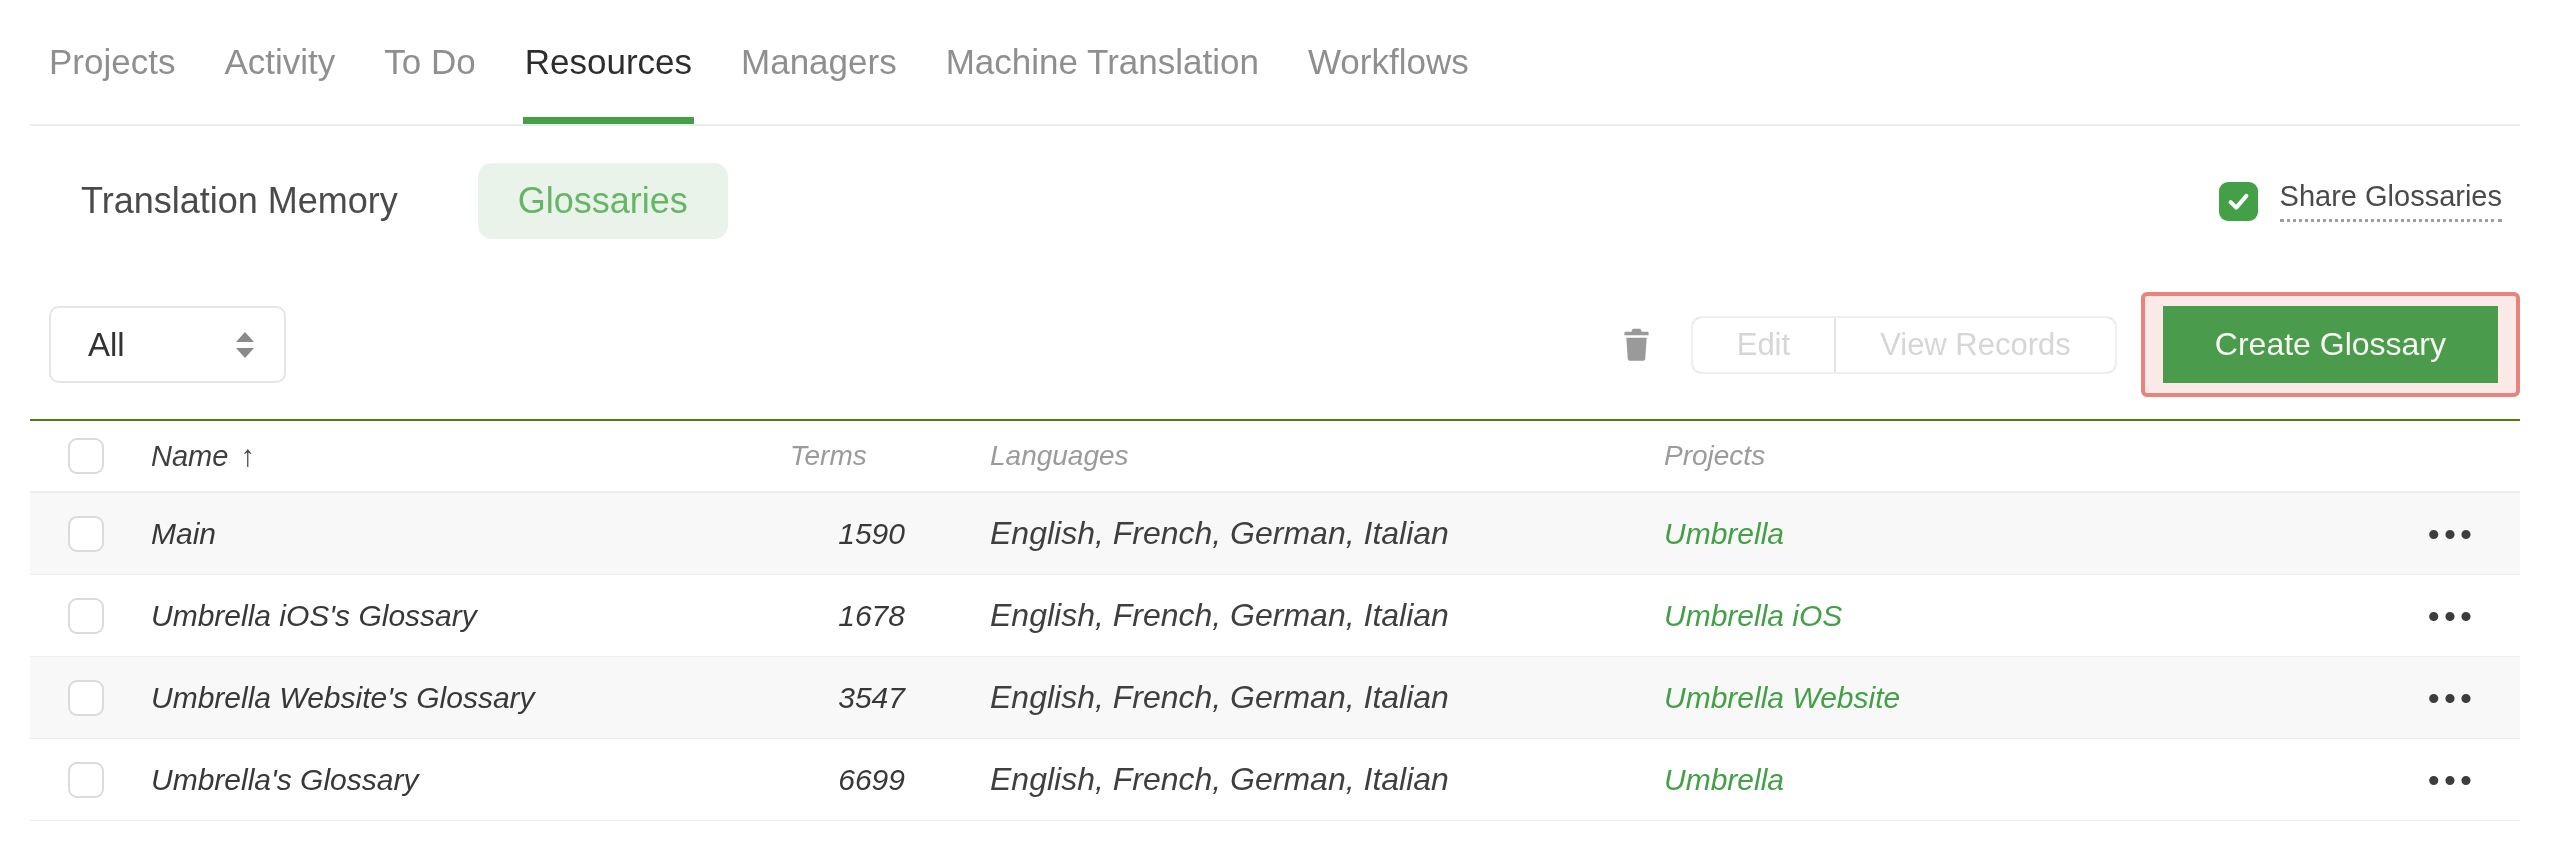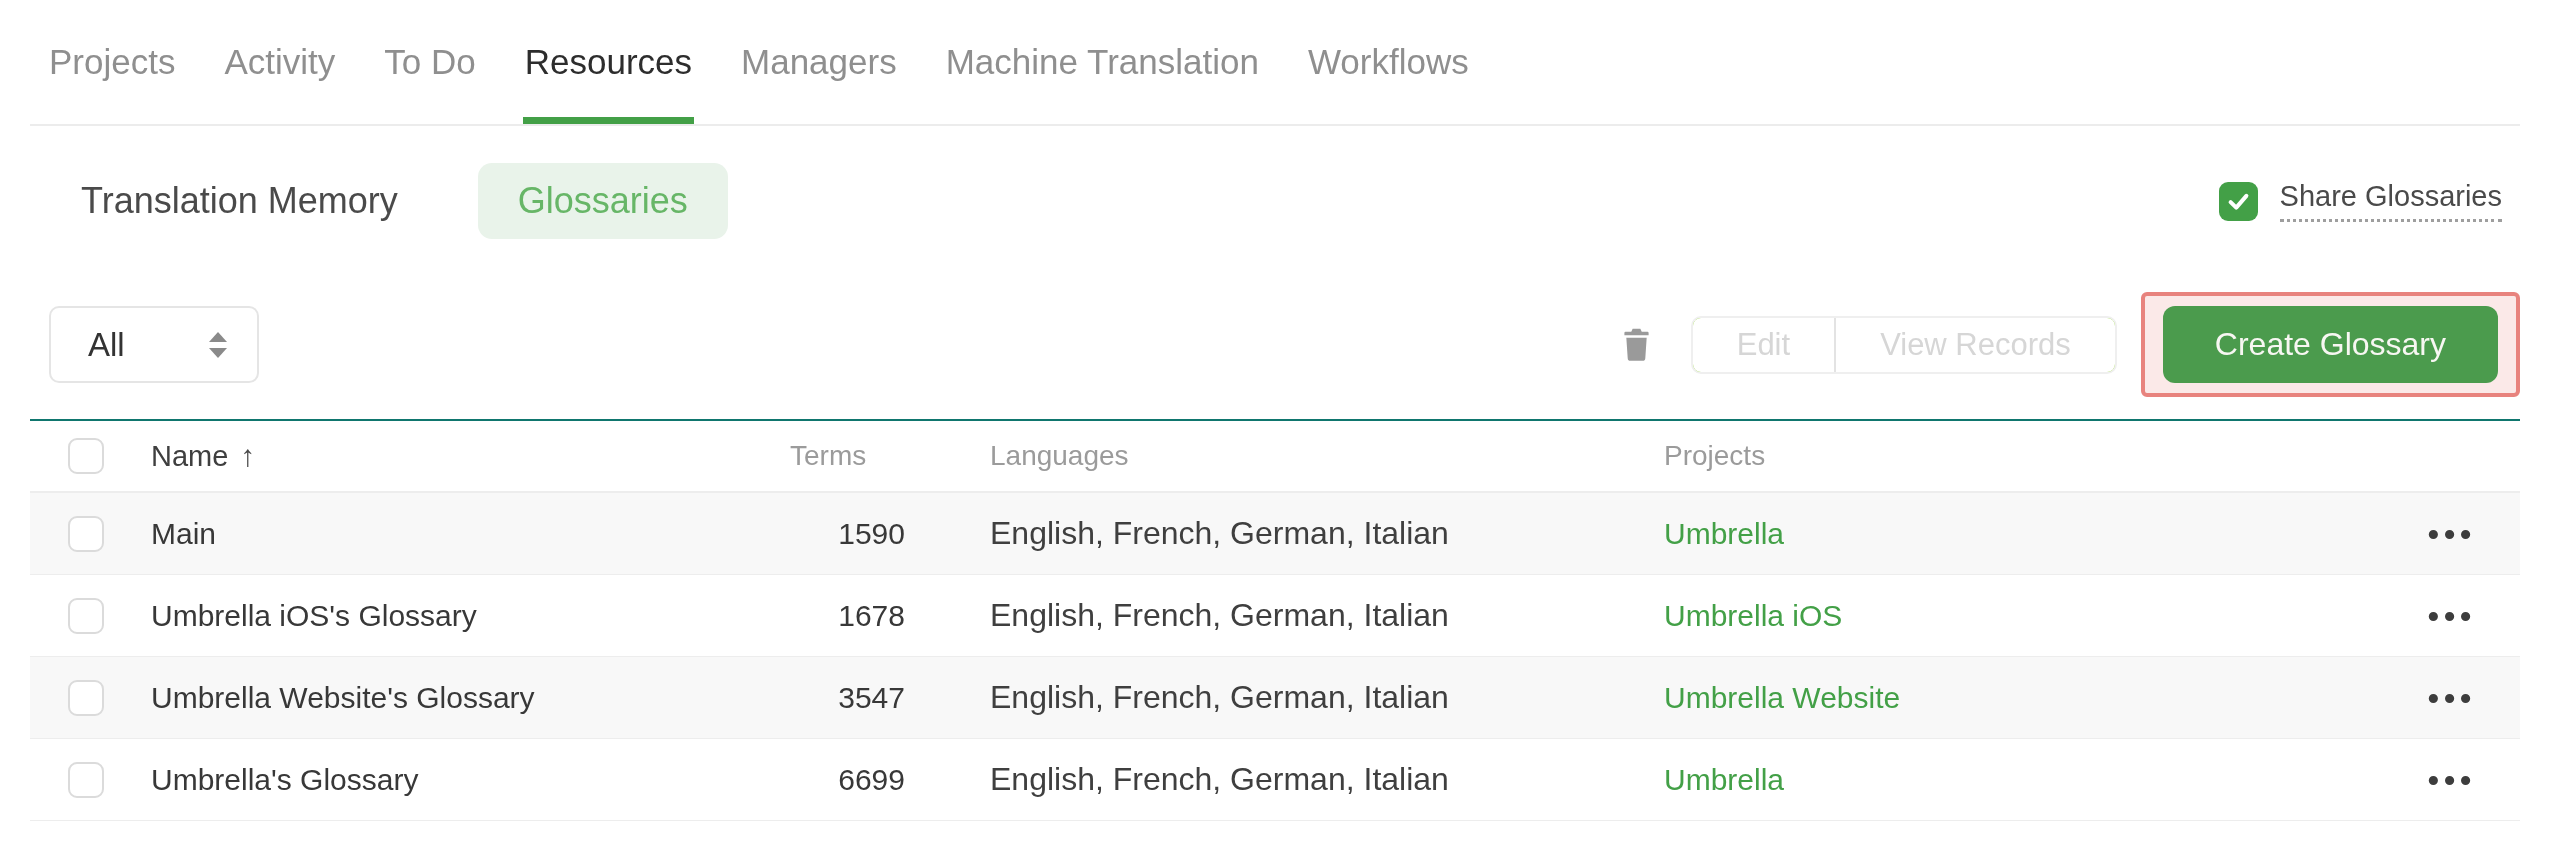--- a/index.html
+++ b/index.html
@@ -60,21 +60,21 @@
     font-size:29px;color:#4A4A4A;padding-bottom:6px;
     border-bottom:3px dotted #9E9E9E;white-space:nowrap;
   }
 
   
   .toolbar{
     margin:66px 30px 0 30px;height:77px;
     display:flex;align-items:center;
   }
   .filter-select{
-    margin-left:19px;width:210px;height:77px;border:2px solid #E5E5E5;border-radius:10px;
+    margin-left:19px;width:237px;height:77px;border:2px solid #E5E5E5;border-radius:10px;
     background:#fff;display:flex;align-items:center;padding:0 26px 0 37px;cursor:pointer;
   }
   .filter-select .value{font-size:33px;color:#333;}
   .filter-select .caret{margin-left:auto;display:flex;}
   .actions{margin-left:auto;display:flex;align-items:center;}
   .trash-btn{
     width:60px;height:60px;display:flex;align-items:center;justify-content:center;
     cursor:pointer;margin-right:24px;
   }
   .btn-group{
@@ -83,26 +83,26 @@
   .btn-group .gbtn{
     font-size:31px;color:var(--text-disabled);display:flex;align-items:center;
     padding:0 44px;cursor:pointer;white-space:nowrap;background:#fff;
   }
   .btn-group .gbtn + .gbtn{border-left:2px solid #E3E3E3;}
   .annotation{
     margin-left:24px;border:4px solid var(--annotation-red);background:var(--annotation-bg);
     border-radius:6px;padding:10px 18px;display:flex;
   }
   .create-btn{
-    height:77px;padding:0 52px;border-radius:12px;background:var(--button-green);
+    height:77px;padding:0 52px;border-radius:0;background:var(--button-green);
     color:#F7F7F2;font-size:32px;display:flex;align-items:center;cursor:pointer;white-space:nowrap;
   }
 
   
-  .table{margin:36px 30px 0 30px;border-top:2px solid #0f766e;}
+  .table{margin:36px 30px 0 30px;border-top:2px solid #4d7c0f;font-style:italic;}
   .tgrid{
     display:grid;
     grid-template-columns:83px 639px 115px 759px 720px 1fr;
     align-items:center;padding-left:38px;
   }
   .thead{height:72px;border-bottom:2px solid #EDEDED;}
   .th{font-size:28px;color:#9B9B9B;white-space:nowrap;}
   .th-name{font-size:29px;color:#3F3F3F;display:flex;align-items:center;gap:12px;cursor:pointer;}
   .th-name .arrow{font-size:30px;color:#4A4A4A;}
   .th-terms{justify-self:start;}

